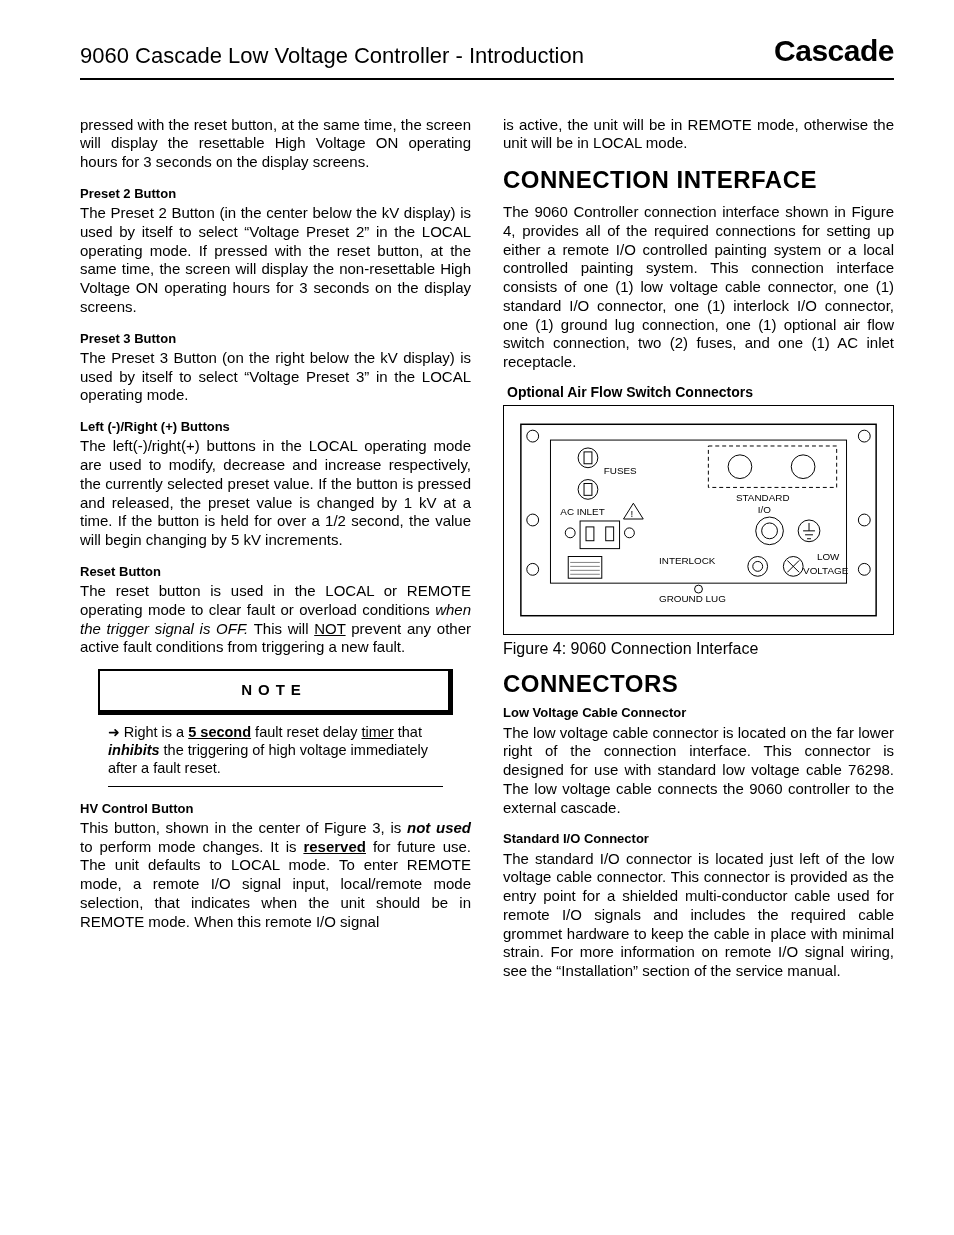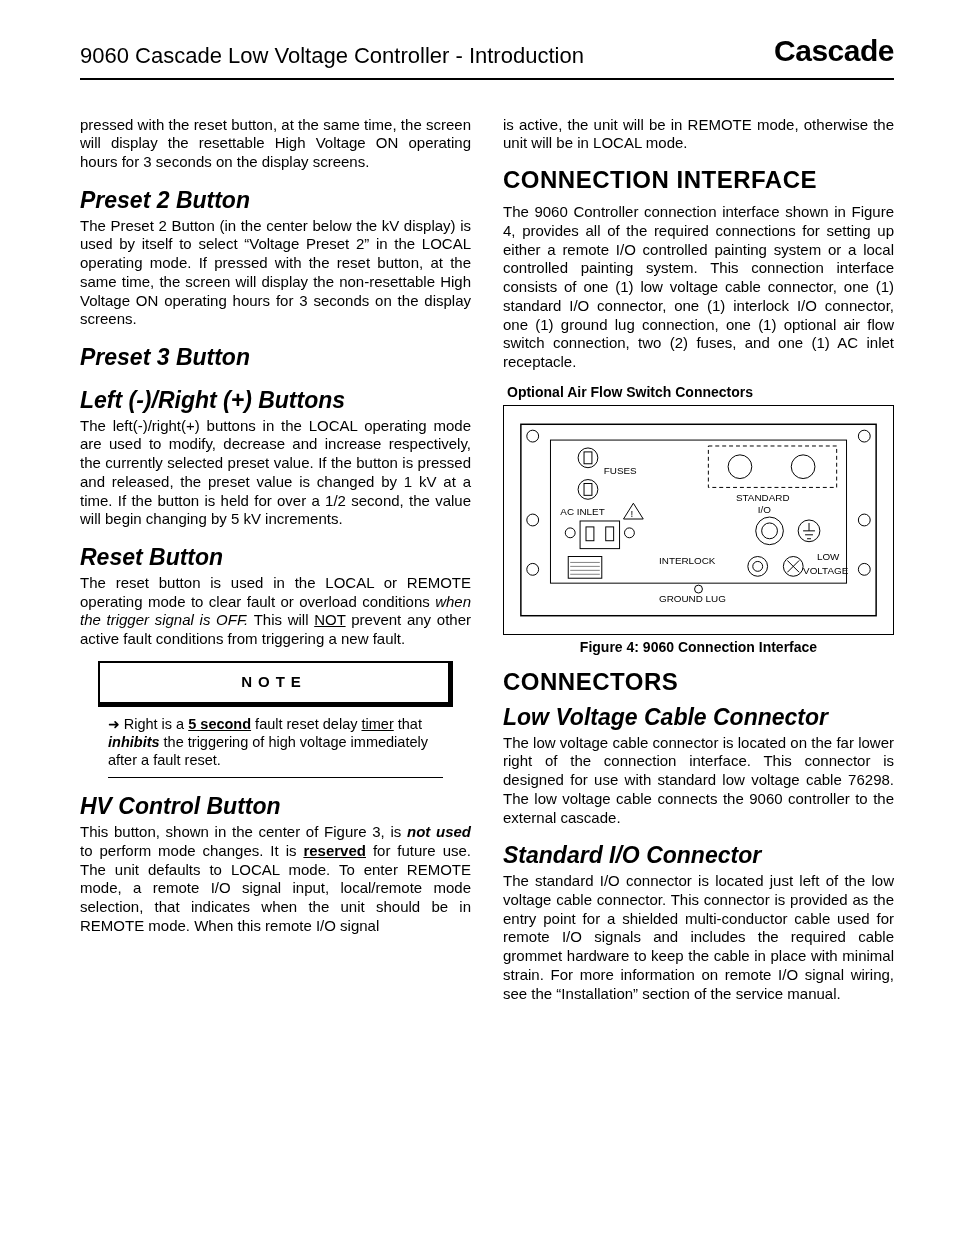--- a/index.html
+++ b/index.html
@@ -43,23 +43,22 @@
   .col {
     flex: 1;
     min-width: 0;
   }
   .p {
     text-align: justify;
     margin: 0 0 12px 0;
   }
   .h3 {
     font-weight: 700;
-    font-size: 23px;
+    font-size: 13px;
     margin: 14px 0 2px 0;
-    font-style: italic;
   }
   .h1 {
     font-weight: 700;
     font-size: 24px;
     letter-spacing: 0.5px;
     margin: 2px 0 8px 0;
   }
   .u { text-decoration: underline; }
   .bi { font-style: italic; font-weight: 700; }
   .i { font-style: italic; }
@@ -96,24 +95,22 @@
     display: inline-block;
     font-size: 14px;
     margin-right: 4px;
   }
   .figcap-top {
     font-weight: 700;
     font-size: 14px;
     margin: 6px 0 4px 4px;
   }
   .figcap-bot {
-    text-align: center;
-    font-size: 14px;
+    font-size: 16px;
     margin: 4px 0 10px 0;
-    font-weight: bold;
   }
   .figure {
     border: 1.5px solid #000;
     width: 100%;
     height: 230px;
     box-sizing: border-box;
     padding: 7px;
   }
   .figure svg {
     width: 100%;
@@ -142,20 +139,21 @@
   <div class="columns">
 
     <div class="col">
 
       <p class="p">pressed with the reset button, at the same time, the screen will display the resettable High Voltage ON operating hours for 3 seconds on the display screens.</p>
 
       <div class="h3">Preset 2 Button</div>
       <p class="p">The Preset 2 Button (in the center below the kV display) is used by itself to select “Voltage Preset 2” in the LOCAL operating mode.  If pressed with the reset button, at the same time, the screen will display the non-resettable High Voltage ON operating hours for 3 seconds on the display screens.</p>
 
       <div class="h3">Preset 3 Button</div>
+      <p class="p">The Preset 3 Button (on the right below the kV display) is used by itself to select “Voltage Preset 3” in the LOCAL operating mode.</p>
 
       <div class="h3">Left (-)/Right (+) Buttons</div>
       <p class="p">The left(-)/right(+) buttons in the LOCAL operating mode are used to modify, decrease and increase respectively, the currently selected preset value.  If the button is pressed and released, the preset value is changed by 1 kV at a time.  If the button is held for over a 1/2 second, the value will begin changing by 5 kV increments.</p>
 
       <div class="h3">Reset Button</div>
       <p class="p">
         <span>The reset button is used in the LOCAL or REMOTE operating mode to clear fault or overload conditions </span><span class="i">when the trigger signal is OFF.</span><span>  This will </span><span class="u">NOT</span><span> prevent any other active fault conditions from triggering a new fault.</span>
       </p>
 
       <div class="notebox">

